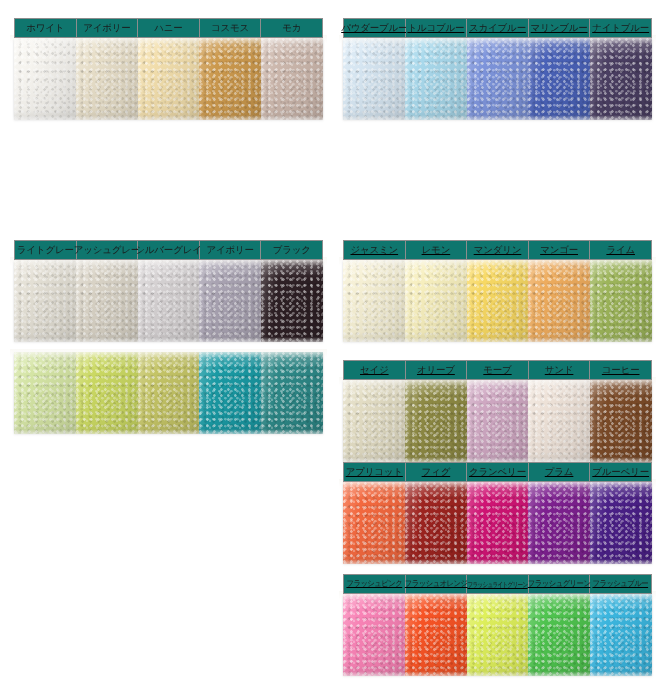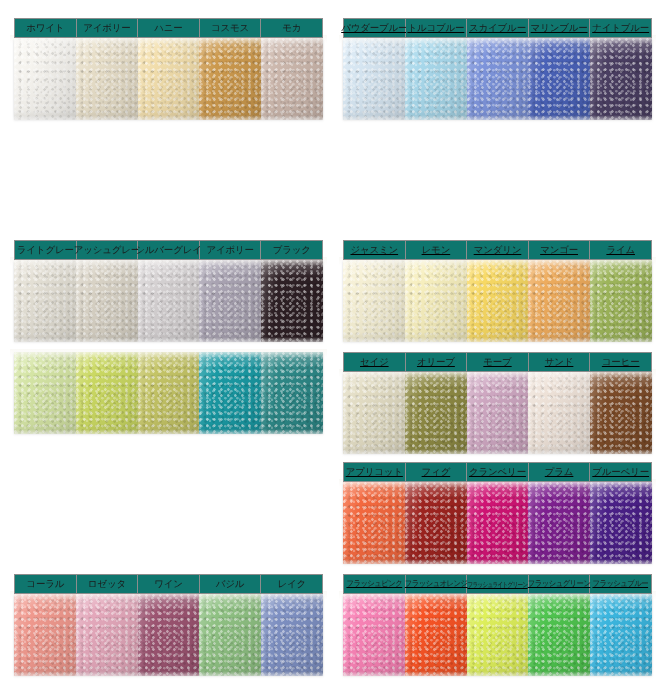--- a/index.html
+++ b/index.html
@@ -226,21 +226,21 @@
     </div>
     <div class="block left" style="top: 352px;">
       <div class="strip">
         <div class="sw" title="ホップ" style="background: rgb(213, 229, 165);"></div>
         <div class="sw" title="バンブー" style="background: rgb(203, 217, 99);"></div>
         <div class="sw" title="エルム" style="background: rgb(196, 196, 102);"></div>
         <div class="sw" title="アイビー" style="background: rgb(26, 154, 164);"></div>
         <div class="sw" title="パイン" style="background: rgb(45, 136, 135);"></div>
       </div>
     </div>
-    <div class="block right" style="top: 352px;">
+    <div class="block right" style="top: 360px;">
       <div class="labels">
         <div class="label ">
           <span>セイジ</span>
         </div>
         <div class="label ">
           <span>オリーブ</span>
         </div>
         <div class="label ">
           <span>モーブ</span>
         </div>
@@ -278,46 +278,20 @@
         </div>
       </div>
       <div class="strip">
         <div class="sw" title="アプリコット" style="background: rgb(244, 105, 63);"></div>
         <div class="sw" title="フィグ" style="background: rgb(158, 36, 32);"></div>
         <div class="sw" title="クランベリー" style="background: rgb(208, 20, 116);"></div>
         <div class="sw" title="プラム" style="background: rgb(126, 32, 144);"></div>
         <div class="sw" title="ブルーベリー" style="background: rgb(75, 32, 136);"></div>
       </div>
     </div>
-    <div class="block left" style="top: 574px;">
-      <div class="labels">
-        <div class="label ">
-          <span>コーラル</span>
-        </div>
-        <div class="label ">
-          <span>ロゼッタ</span>
-        </div>
-        <div class="label ">
-          <span>ワイン</span>
-        </div>
-        <div class="label ">
-          <span>バジル</span>
-        </div>
-        <div class="label ">
-          <span>レイク</span>
-        </div>
-      </div>
-      <div class="strip">
-        <div class="sw" title="コーラル" style="background: rgb(240, 153, 142);"></div>
-        <div class="sw" title="ロゼッタ" style="background: rgb(228, 168, 187);"></div>
-        <div class="sw" title="ワイン" style="background: rgb(156, 84, 113);"></div>
-        <div class="sw" title="バジル" style="background: rgb(143, 193, 131);"></div>
-        <div class="sw" title="レイク" style="background: rgb(126, 144, 194);"></div>
-      </div>
-    </div>
     <div class="block right" style="top: 574px; border-radius: 11px;">
       <div class="labels">
         <div class="label tight">
           <span>フラッシュピンク</span>
         </div>
         <div class="label tight">
           <span>フラッシュオレンジ</span>
         </div>
         <div class="label vtight">
           <span>フラッシュライトグリーン</span>

